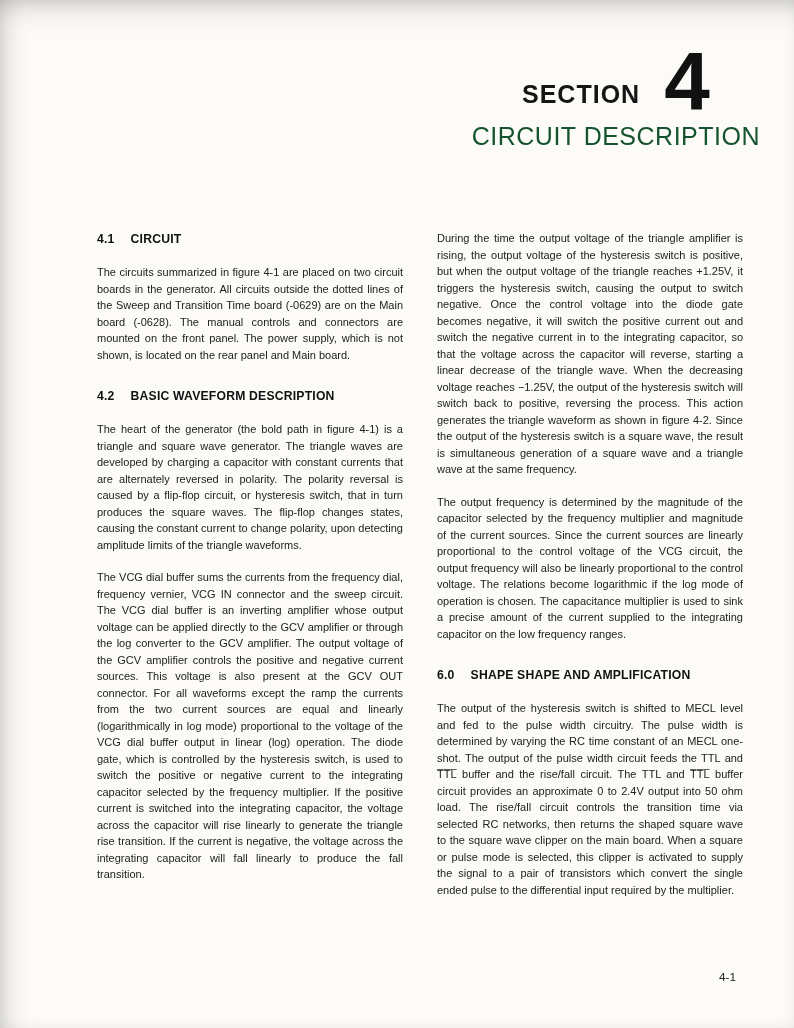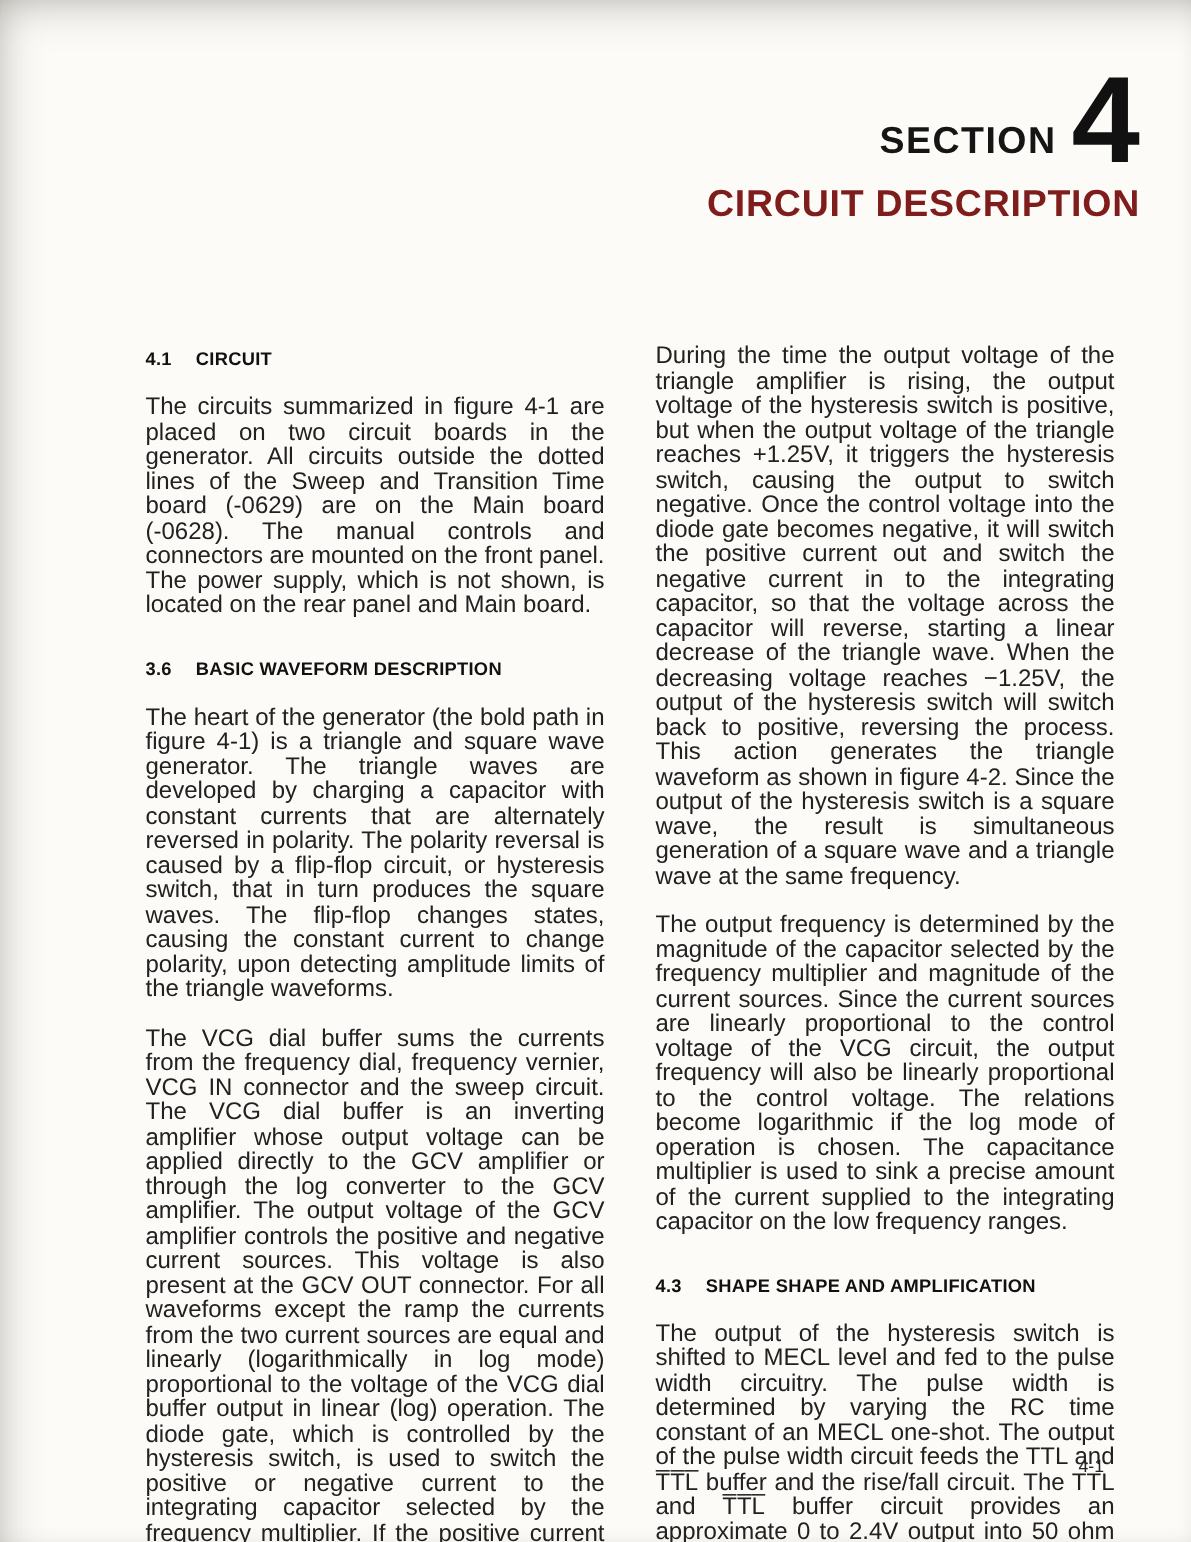--- a/index.html
+++ b/index.html
@@ -20,55 +20,55 @@
   }
   
   .section-header {
     position:absolute;
     top:48px; right:34px;
     text-align:right;
   }
   .section-line {
     display:flex;
     align-items:flex-end;
-    justify-content:flex-end;
-    gap:10px;
+    justify-content:center;
+    gap:24px;
   }
   .section-word {
     font-weight:bold;
     font-size:25px;
     letter-spacing:1px;
     line-height:1;
     padding-bottom:7px;
     color:#151515;
   }
   .section-number {
     font-weight:bold;
     font-size:82px;
     line-height:0.8;
     color:#111;
   }
   .section-title {
-    font-weight:bold;
+    font-weight:normal;
     font-size:25px;
     letter-spacing:0.5px;
     margin-top:8px;
-    color:#7f1d1d;
+    color:#14532d;
   }
   
   .columns {
     position:absolute;
     left:97px; top:230px;
     width:646px;
     display:flex;
     gap:34px;
   }
   .col { width:306px; }
   .col p {
-    font-size:16px;
+    font-size:11px;
     line-height:16.5px;
     text-align:justify;
     margin-bottom:16px;
     color:#212121;
   }
   .heading {
     display:flex;
     gap:16px;
     font-size:12.2px;
     font-weight:bold;
@@ -101,33 +101,33 @@
   <main class="columns">
 
     <section class="col">
       <h2 class="heading">
         <span>4.1</span>
         <span>CIRCUIT</span>
       </h2>
       <p>The circuits summarized in figure 4-1 are placed on two circuit boards in the generator. All circuits outside the dotted lines of the Sweep and Transition Time board (-0629) are on the Main board (-0628). The manual controls and connectors are mounted on the front panel. The power supply, which is not shown, is located on the rear panel and Main board.</p>
 
       <h2 class="heading">
-        <span>3.6</span>
+        <span>4.2</span>
         <span>BASIC WAVEFORM DESCRIPTION</span>
       </h2>
       <p>The heart of the generator (the bold path in figure 4-1) is a triangle and square wave generator.  The triangle waves are developed by charging a capacitor with constant currents that are alternately reversed in polarity.  The polarity reversal is caused by a flip-flop circuit, or hysteresis switch, that in turn produces the square waves.  The flip-flop changes states, causing the constant current to change polarity, upon detecting amplitude limits of the triangle waveforms.</p>
       <p>The VCG dial buffer sums the currents from the frequency dial, frequency vernier, VCG IN connector and the sweep circuit. The VCG dial buffer is an inverting amplifier whose output voltage can be applied directly to the GCV amplifier or through the log converter to the GCV amplifier. The output voltage of the GCV amplifier controls the positive and negative current sources. This voltage is also present at the GCV OUT connector. For all waveforms except the ramp the currents from the two current sources are equal and linearly (logarithmically in log mode) proportional to the voltage of the VCG dial buffer output in linear (log) operation. The diode gate, which is controlled by the hysteresis switch, is used to switch the positive or negative current to the integrating capacitor selected by the frequency multiplier. If the positive current is switched into the integrating capacitor, the voltage across the capacitor will rise linearly to generate the triangle rise transition. If the current is negative, the voltage across the integrating capacitor will fall linearly to produce the fall transition.</p>
     </section>
 
     <section class="col">
       <p>During the time the output voltage of the triangle amplifier is rising, the output voltage of the hysteresis switch is positive, but when the output voltage of the triangle reaches +1.25V, it triggers the hysteresis switch, causing the output to switch negative. Once the control voltage into the diode gate becomes negative, it will switch the positive current out and switch the negative current in to the integrating capacitor, so that the voltage across the capacitor will reverse, starting a linear decrease of the triangle wave. When the decreasing voltage reaches −1.25V, the output of the hysteresis switch will switch back to positive, reversing the process. This action generates the triangle waveform as shown in figure 4-2. Since the output of the hysteresis switch is a square wave, the result is simultaneous generation of a square wave and a triangle wave at the same frequency.</p>
       <p>The output frequency is determined by the magnitude of the capacitor selected by the frequency multiplier and magnitude of the current sources. Since the current sources are linearly proportional to the control voltage of the VCG circuit, the output frequency will also be linearly proportional to the control voltage. The relations become logarithmic if the log mode of operation is chosen. The capacitance multiplier is used to sink a precise amount of the current supplied to the integrating capacitor on the low frequency ranges.</p>
 
       <h2 class="heading">
-        <span>4.3</span>
+        <span>6.0</span>
         <span>SHAPE SHAPE AND AMPLIFICATION</span>
       </h2>
       <p>The output of the hysteresis switch is shifted to MECL level and fed to the pulse width circuitry. The pulse width is determined by varying the RC time constant of an MECL one-shot. The output of the pulse width circuit feeds the TTL and T̅T̅L̅ buffer and the rise/fall circuit. The TTL and T̅T̅L̅ buffer circuit provides an approximate 0 to 2.4V output into 50 ohm load. The rise/fall circuit controls the transition time via selected RC networks, then returns the shaped square wave to the square wave clipper on the main board. When a square or pulse mode is selected, this clipper is activated to supply the signal to a pair of transistors which convert the single ended pulse to the differential input required by the multiplier.</p>
     </section>
 
   </main>
 
   <footer>
     <span class="page-number">4-1</span>
   </footer>

